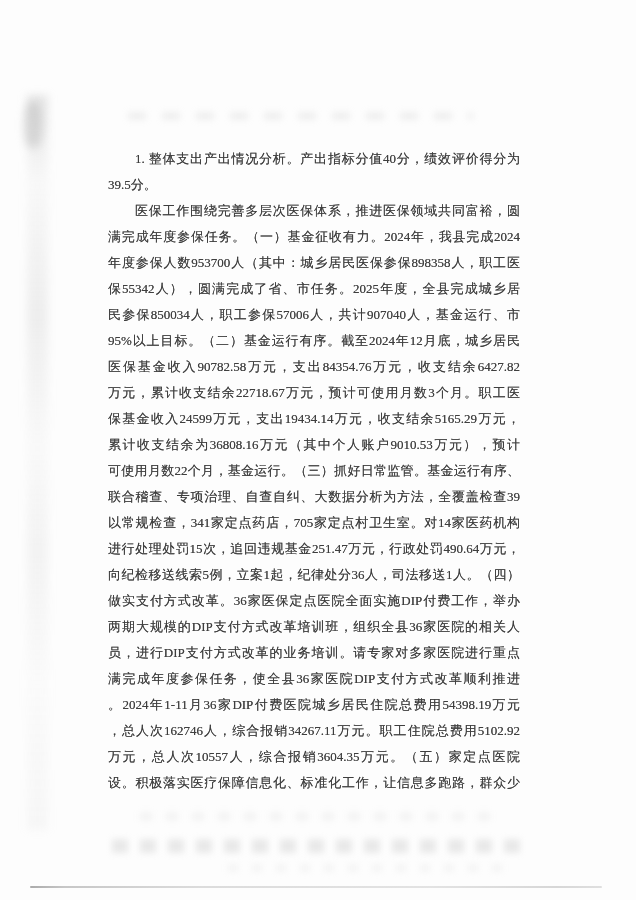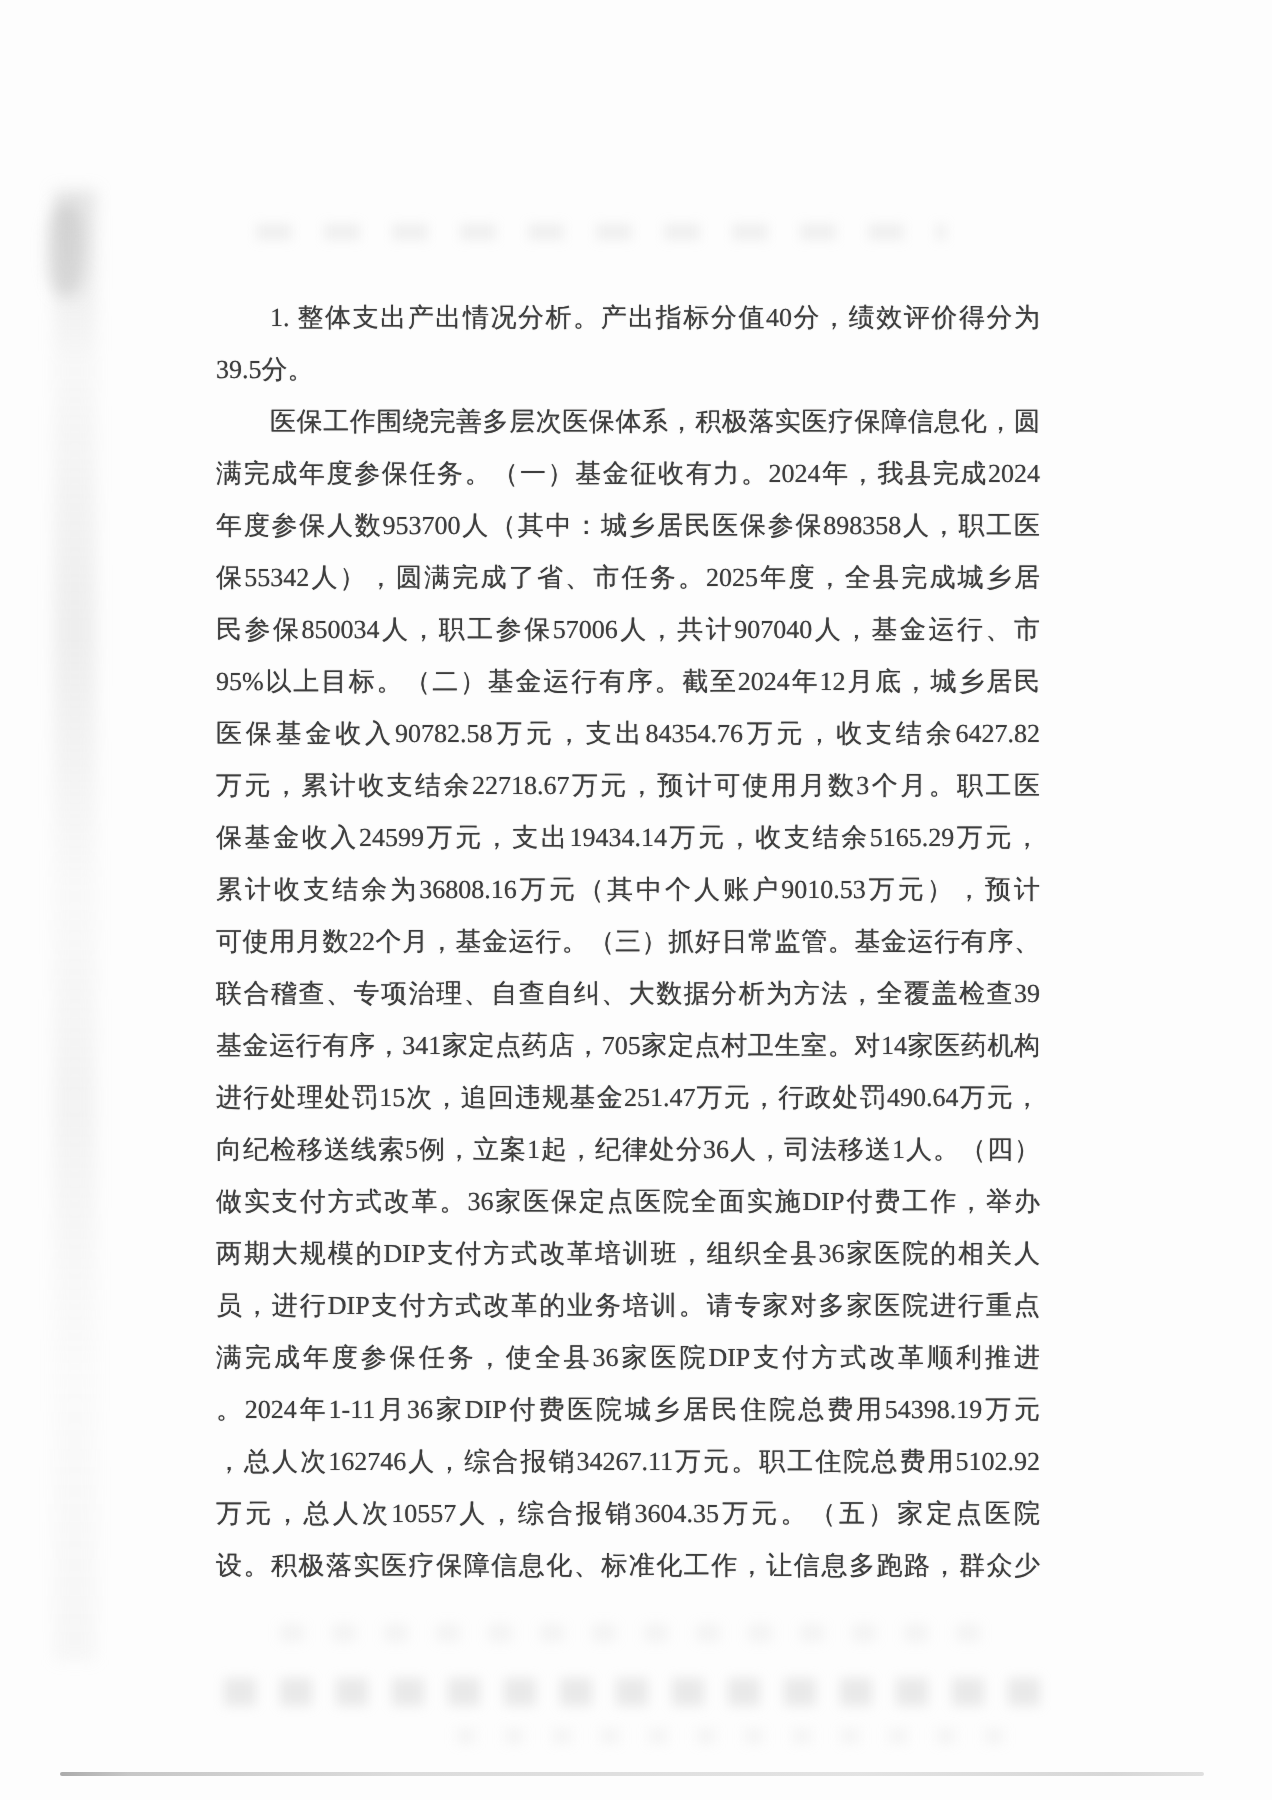--- a/index.html
+++ b/index.html
@@ -97,33 +97,33 @@
 
 <div class="paper">
 
   <div class="artifact streak-left"></div>
   <div class="artifact smudge-top-left"></div>
   <div class="artifact smudge-top-row"></div>
 
   <div class="textblock">
     <div class="line indent">1. 整体支出产出情况分析。产出指标分值40分，绩效评价得分为</div>
     <div class="line short">39.5分。</div>
-    <div class="line indent">医保工作围绕完善多层次医保体系，积极落实医疗保障信息化，圆</div>
+    <div class="line indent">医保工作围绕完善多层次医保体系，推进医保领域共同富裕，圆</div>
     <div class="line">满完成年度参保任务。（一）基金征收有力。2024年，我县完成2024</div>
     <div class="line">年度参保人数953700人（其中：城乡居民医保参保898358人，职工医</div>
     <div class="line">保55342人），圆满完成了省、市任务。2025年度，全县完成城乡居</div>
     <div class="line">民参保850034人，职工参保57006人，共计907040人，基金运行、市</div>
     <div class="line">95%以上目标。（二）基金运行有序。截至2024年12月底，城乡居民</div>
     <div class="line">医保基金收入90782.58万元，支出84354.76万元，收支结余6427.82</div>
     <div class="line">万元，累计收支结余22718.67万元，预计可使用月数3个月。职工医</div>
     <div class="line">保基金收入24599万元，支出19434.14万元，收支结余5165.29万元，</div>
     <div class="line">累计收支结余为36808.16万元（其中个人账户9010.53万元），预计</div>
     <div class="line">可使用月数22个月，基金运行。（三）抓好日常监管。基金运行有序、</div>
     <div class="line">联合稽查、专项治理、自查自纠、大数据分析为方法，全覆盖检查39</div>
-    <div class="line">基金运行有序，341家定点药店，705家定点村卫生室。对14家医药机构</div>
+    <div class="line">以常规检查，341家定点药店，705家定点村卫生室。对14家医药机构</div>
     <div class="line">进行处理处罚15次，追回违规基金251.47万元，行政处罚490.64万元，</div>
     <div class="line">向纪检移送线索5例，立案1起，纪律处分36人，司法移送1人。（四）</div>
     <div class="line">做实支付方式改革。36家医保定点医院全面实施DIP付费工作，举办</div>
     <div class="line">两期大规模的DIP支付方式改革培训班，组织全县36家医院的相关人</div>
     <div class="line">员，进行DIP支付方式改革的业务培训。请专家对多家医院进行重点</div>
     <div class="line">满完成年度参保任务，使全县36家医院DIP支付方式改革顺利推进</div>
     <div class="line">。2024年1-11月36家DIP付费医院城乡居民住院总费用54398.19万元</div>
     <div class="line">，总人次162746人，综合报销34267.11万元。职工住院总费用5102.92</div>
     <div class="line">万元，总人次10557人，综合报销3604.35万元。（五）家定点医院</div>
     <div class="line">设。积极落实医疗保障信息化、标准化工作，让信息多跑路，群众少</div>

